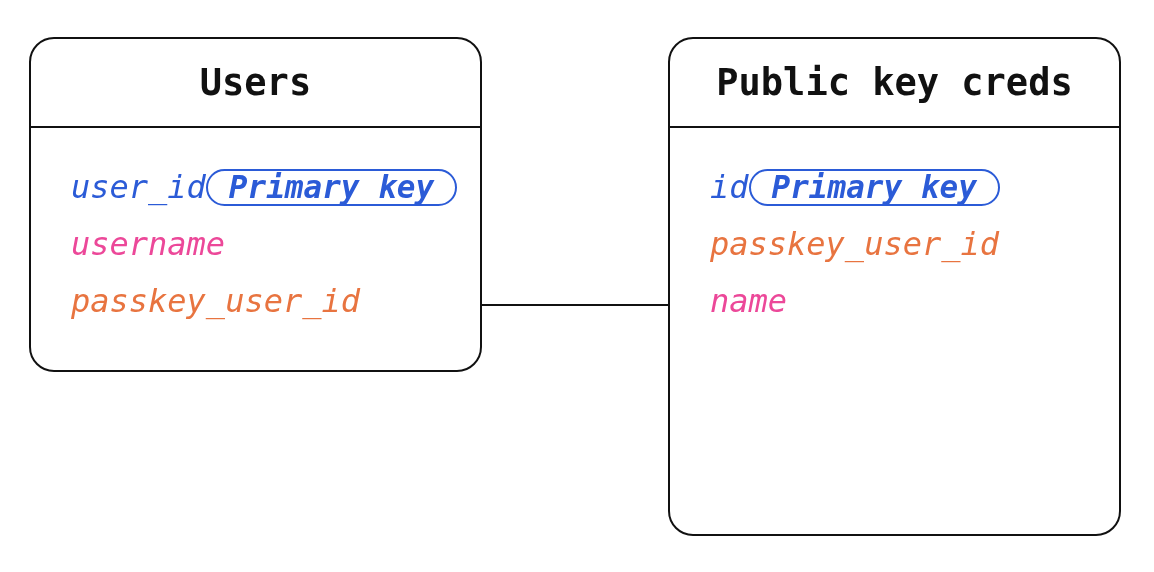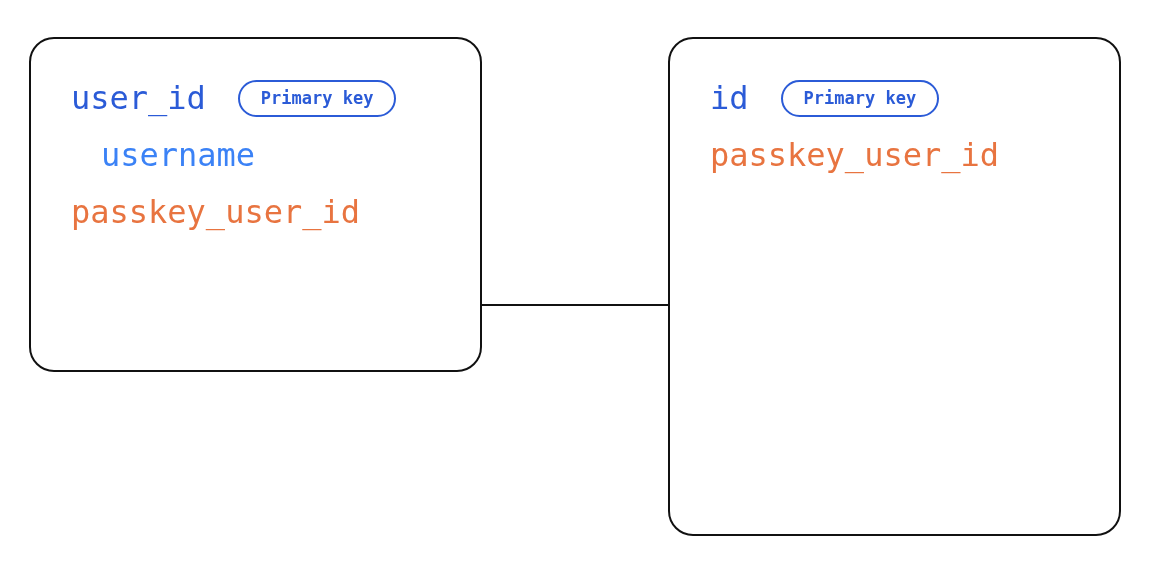--- a/index.html
+++ b/index.html
@@ -59,80 +59,89 @@
   }
   .table-fields {
     padding: 41px 0 0 40px;
     display: flex;
     flex-direction: column;
     gap: 20px;
   }
   .field-row {
     display: flex;
     align-items: center;
-    gap: 32px;
     height: 37px;
     white-space: nowrap;
+    font-style: italic;
   }
   .field-name {
     font-size: 32px;
     line-height: 37px;
   }
   .c-primary { color: var(--blue); }
   .c-foreign { color: var(--orange); }
-  .c-normal  { color: #3b82f6; margin-left: 30px; }
+  .c-normal  { color: #ec4899; }
   .badge {
     display: inline-flex;
     align-items: center;
     justify-content: center;
     box-sizing: border-box;
     height: 37px;
     padding: 0 21px 2px 21px;
     border: 2px solid var(--blue);
     border-radius: 20px;
     color: var(--blue);
-    font-size: 17px;
+    font-size: 31px;
     font-weight: bold;
   }
   .connector {
     position: absolute;
     left: 482px;
     top: 304px;
     width: 186px;
     height: 2px;
     background: var(--line);
   }
 </style>
 </head>
 <body>
 
 <div class="canvas">
 
   <div class="table-box users">
+    <div class="table-header">
+      <span class="table-title">Users</span>
+    </div>
     <div class="table-fields">
         <div class="field-row">
           <span class="field-name c-primary">user_id</span>
           <span class="badge">Primary key</span>
         </div>
         <div class="field-row">
           <span class="field-name c-normal">username</span>
         </div>
         <div class="field-row">
           <span class="field-name c-foreign">passkey_user_id</span>
         </div>
       </div>
   </div>
 
   <div class="connector"></div>
 
   <div class="table-box pkcreds">
+    <div class="table-header">
+      <span class="table-title">Public key creds</span>
+    </div>
     <div class="table-fields">
         <div class="field-row">
           <span class="field-name c-primary">id</span>
           <span class="badge">Primary key</span>
         </div>
         <div class="field-row">
           <span class="field-name c-foreign">passkey_user_id</span>
         </div>
+        <div class="field-row">
+          <span class="field-name c-normal">name</span>
+        </div>
       </div>
   </div>
 
 </div>
 
 </body></html>

